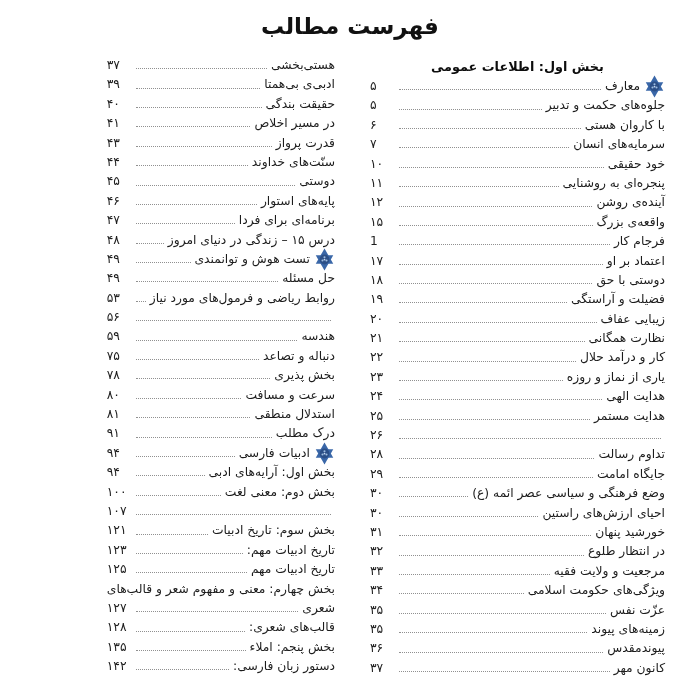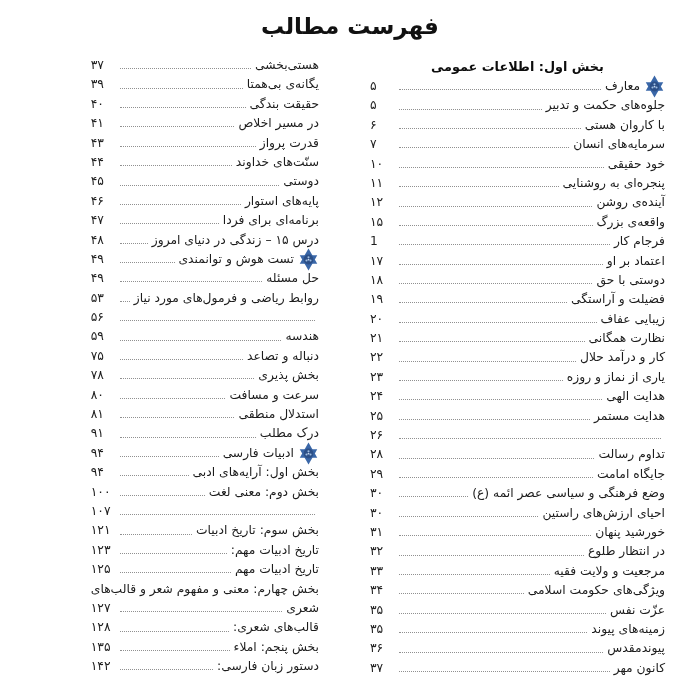--- a/index.html
+++ b/index.html
@@ -22,21 +22,21 @@
     font-weight:bold;
     text-align:center;
     color:#111;
   }
   .columns{
     display:flex;
     direction:rtl;
     padding:0 35px 0 120px;
     column-gap:35px;
   }
-  .col-right{ width:295px; flex:0 0 295px;margin-left:16px; }
+  .col-right{ width:295px; flex:0 0 295px; }
   .col-left{ flex:1 1 auto; }
   .col-header{
     height:21px; line-height:21px;
     font-size:12.8px; font-weight:bold;
     text-align:center;
     white-space:nowrap;
     color:#0d0d0d;
   }
   .toc-row{
     display:flex;
@@ -285,21 +285,21 @@
     <div class="col col-left">
       <div class="rows" id="left-rows">
           <div class="toc-row">
 
     <span class="row-title">هستی‌بخشی</span>
     <span class="row-dots"></span>
     <span class="row-page">۳۷</span>
   </div>
           <div class="toc-row">
 
-    <span class="row-title">یگانه‌ی بی‌همتا</span>
+    <span class="row-title">ادبی‌ی بی‌همتا</span>
     <span class="row-dots"></span>
     <span class="row-page">۳۹</span>
   </div>
           <div class="toc-row">
 
     <span class="row-title">حقیقت بندگی</span>
     <span class="row-dots"></span>
     <span class="row-page">۴۰</span>
   </div>
           <div class="toc-row">

